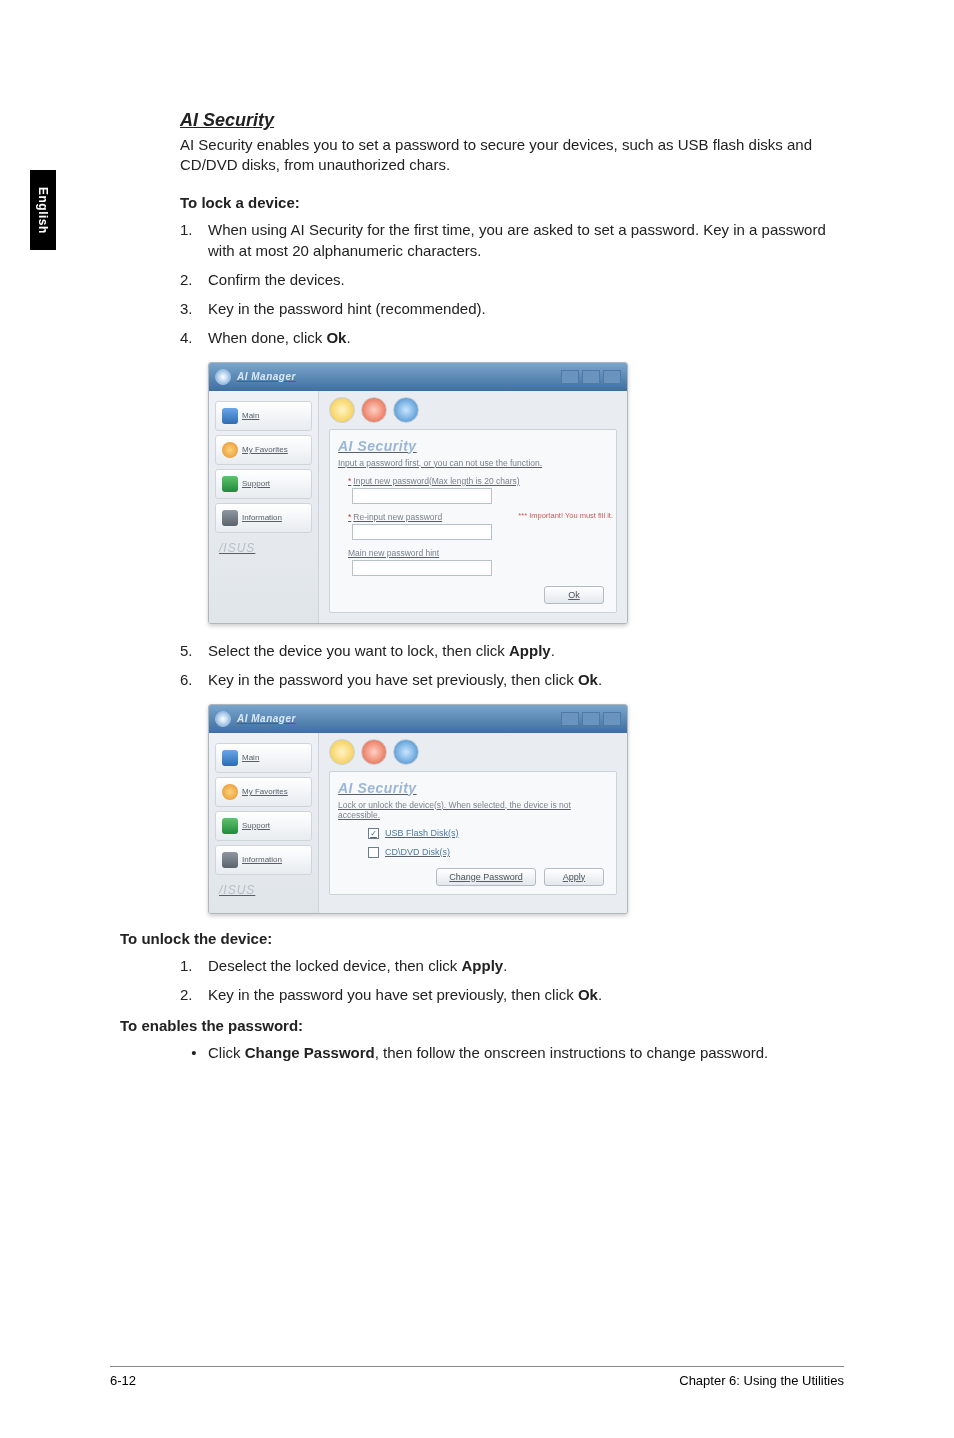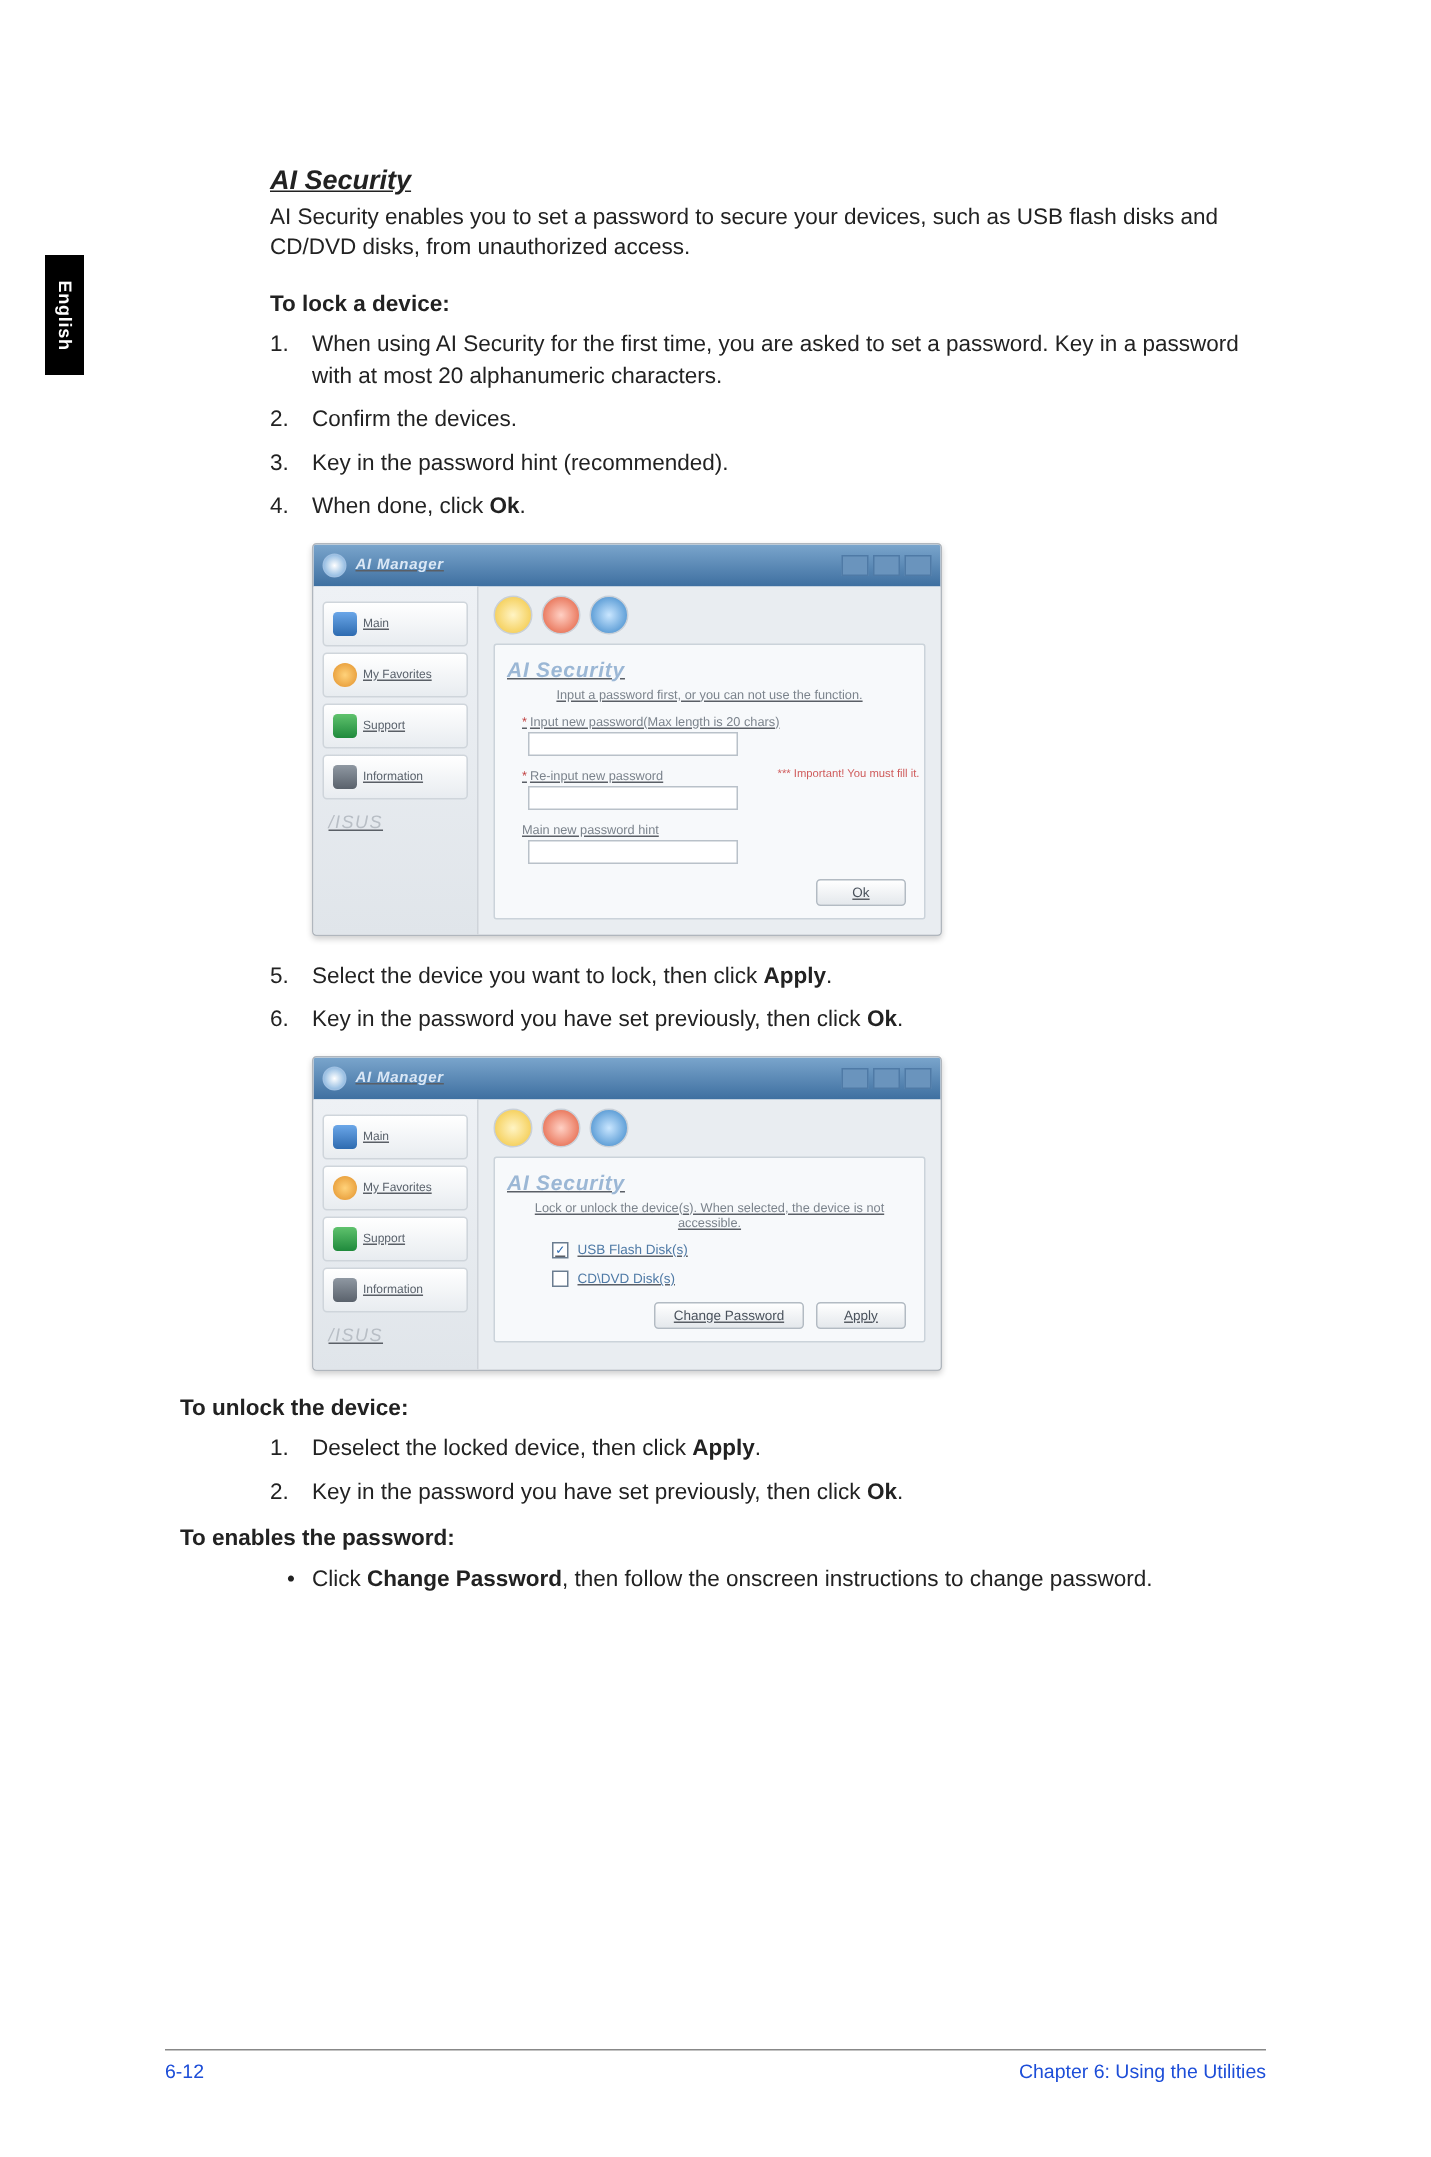--- a/index.html
+++ b/index.html
@@ -36,41 +36,41 @@
   .sb-label { font-size: 8px; color: #5a626c; }
   .sidebar .brand { margin-top: 8px; font-size: 12px; color: #b8bec5; font-style: italic; padding-left: 10px; letter-spacing: 1px; }
   .content { flex: 1; padding: 6px 10px 10px 10px; }
   .tb-icons { display: flex; gap: 6px; margin-bottom: 6px; align-items:center; }
   .round { width: 26px; height: 26px; border-radius: 50%; border: 1px solid #c9d0d8; }
   .round.y { background: radial-gradient(#fff4c4,#f2c43a); }
   .round.r { background: radial-gradient(#ffd0c4,#e25a3a); }
   .round.b { background: radial-gradient(#c9e6ff,#3784c8); }
   .panel { border: 1px solid #cbd3da; background: #f7f9fb; border-radius: 2px; padding: 8px; }
   .panel-title { color: #9bb7d5; font-style: italic; font-weight: bold; font-size: 14px; margin-bottom: 4px; letter-spacing: 0.5px; }
-  .hint { font-size: 8.5px; color: #7b838c; margin-bottom: 6px; text-align: center; }
+  .hint { font-size: 8.5px; color: #7b838c; margin-bottom: 6px; }
   .form-row { font-size: 8.5px; color: #7b838c; margin: 8px 0 2px 10px; }
   .form-row .req { color: #c04040; margin-right:2px; }
   .txt-input { width: 140px; height: 16px; border: 1px solid #b9c1c9; background: #fff; display: block; margin-left: 14px; }
   .side-note { position: absolute; right: 14px; top: 120px; font-size: 7.5px; color: #cf5b5b; }
   .btn { display:inline-block; min-width:60px; height:18px; line-height:16px; border:1px solid #b3bbc3; background:linear-gradient(#fff,#e4e8ec); border-radius:3px; font-size:9px; color:#4a525c; text-align:center; }
   .panel-actions { display:flex; justify-content:flex-end; gap:8px; margin-top:10px; margin-right:4px; }
   .checkbox-row { display:flex; align-items:center; gap:6px; margin:8px 0 4px 30px; font-size:9px; color:#4f7aa6; }
   .chk { width:11px; height:11px; border:1px solid #6b7d90; background:#fff; display:inline-flex; align-items:center; justify-content:center; font-size:8px; color:#2e6bb0; }
   .content { position: relative; }
 
-  .footer { position:absolute; bottom:50px; left:110px; right:110px; border-top:1px solid #888; padding-top:6px; display:flex; justify-content:space-between; font-size:13px; color:#1d4ed8; }
+  .footer { position:absolute; bottom:50px; left:110px; right:110px; border-top:1px solid #888; padding-top:6px; display:flex; justify-content:space-between; font-size:13px; color:#000000; }
 </style>
 </head>
 <body>
 
 <div class="page">
   <div class="side-tab">English</div>
 
   <h2 class="title">AI Security</h2>
-  <p class="intro">AI Security enables you to set a password to secure your devices, such as USB flash disks and CD/DVD disks, from unauthorized access.</p>
+  <p class="intro">AI Security enables you to set a password to secure your devices, such as USB flash disks and CD/DVD disks, from unauthorized chars.</p>
 
   <div class="section-heading">To lock a device:</div>
   <ol class="steps">
     <li>
         <span class="num">1.</span>
         <span>When using AI Security for the first time, you are asked to set a password. Key in a password with at most 20 alphanumeric characters.</span>
       </li>
     <li>
         <span class="num">2.</span>
         <span>Confirm the devices.</span>

